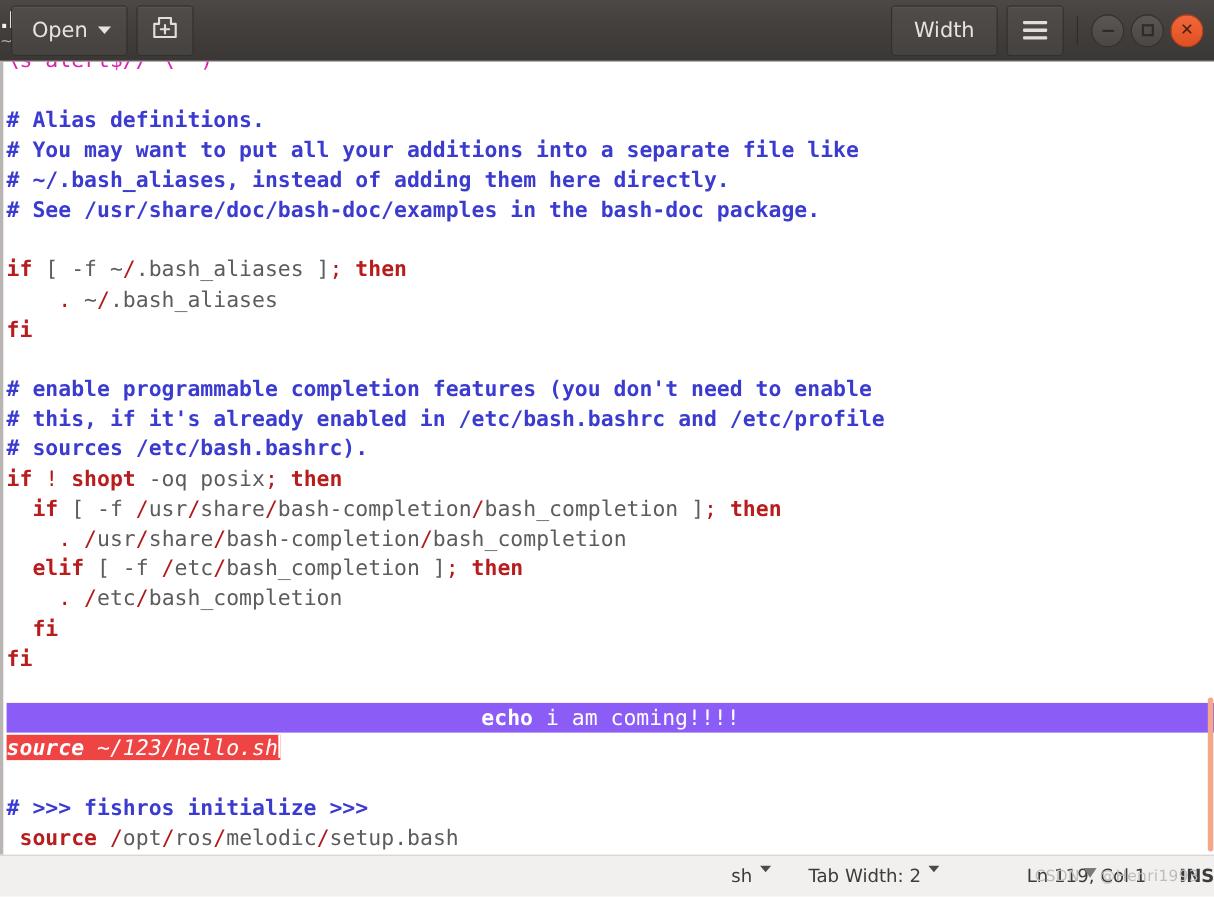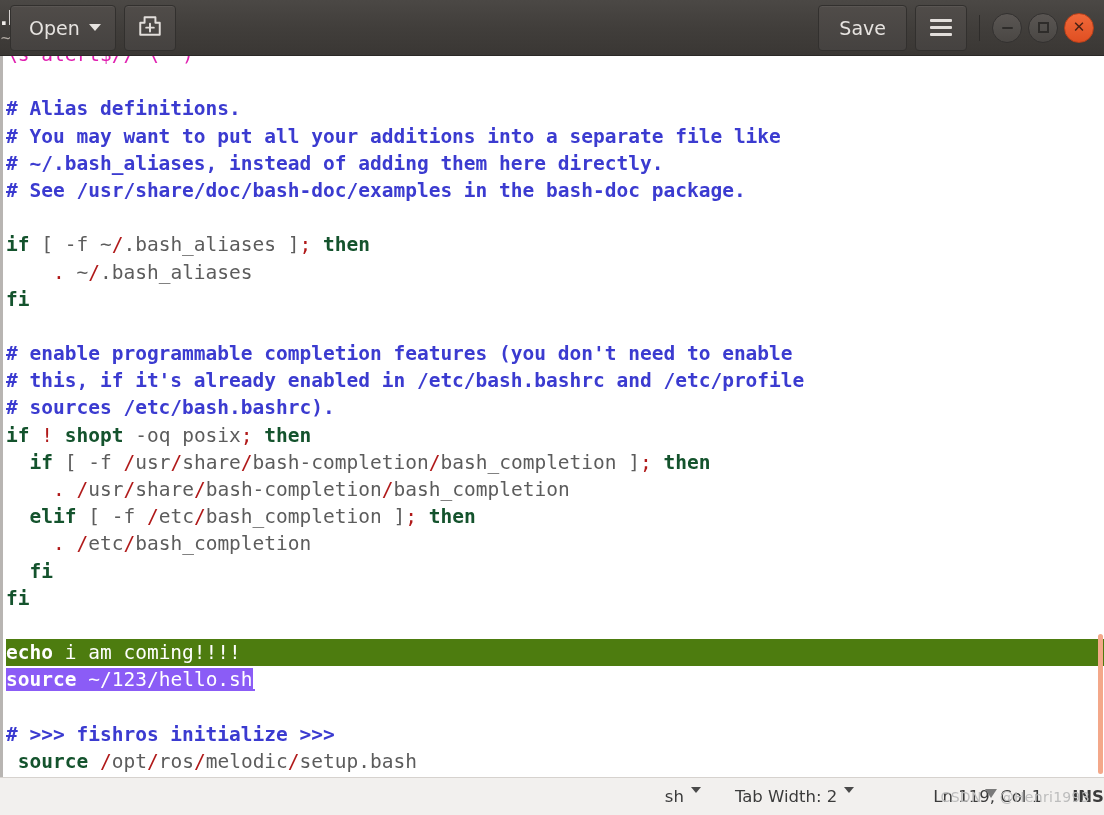--- a/index.html
+++ b/index.html
@@ -82,29 +82,29 @@
     white-space:pre;
     color:#5c5c5c;
     position:absolute;
     left:0;top:-15px;
     padding-left:3px;
     width:1101px;
     box-sizing:border-box;
   }
   .ln{height:27.2px;position:relative;}
   .cmt{color:#3b3bd0;font-weight:bold;}
-  .kw{color:#14532d;font-weight:bold;}
+  .kw{color:#b91c1c;font-weight:bold;}
   .pun{color:#b01919;}
   .str{color:#e020b0;}
   .plain{color:#5c5c5c;}
 
   
-  .sel-full{background:#4d7c0f;}
+  .sel-full{background:#8b5cf6;text-align:center;}
   .sel-full .cmt,.sel-full .kw,.sel-full .pun,.sel-full .str,.sel-full .plain{color:#ffffff;}
-  .selspan{background:#8b5cf6;color:#ffffff;}
+  .selspan{background:#ef4444;color:#ffffff;font-style:italic;}
   .selspan .kw,.selspan .pun,.selspan .plain{color:#ffffff;}
   .caret-bar{display:inline-block;width:2px;height:21px;background:#ffffff;vertical-align:-3px;}
 
   
   .vscroll{
     position:absolute;right:1px;top:578px;width:5px;height:140px;
     background:#f4a88a;border-radius:3px;
   }
 
   
@@ -151,21 +151,21 @@
           <svg width="26" height="26" viewBox="0 0 24 24" aria-hidden="true">
             <path d="M7 4 L17 4 L17 9 L21 9 L21 20 L3 20 L3 9 L7 9 Z" fill="none" stroke="#e2dedb" stroke-width="1.8" stroke-linejoin="round"></path>
             <path d="M12 10 L12 17 M8.5 13.5 L15.5 13.5" stroke="#e2dedb" stroke-width="1.8" stroke-linecap="round"></path>
           </svg>
         </span>
       </div>
     </div>
 
     <div class="hb-right">
       <div class="btn save-btn">
-        <span>Save</span>
+        <span>Width</span>
       </div>
       <div class="btn btn-icon">
         <span class="hamburger">
           <i></i>
             <i></i>
             <i></i>
         </span>
       </div>
       <div class="wc-sep"></div>
       <div class="wc">

